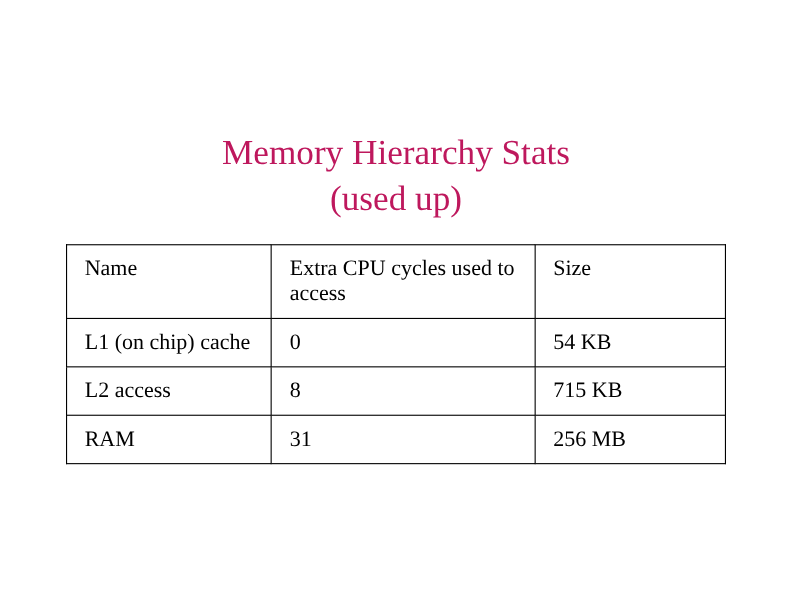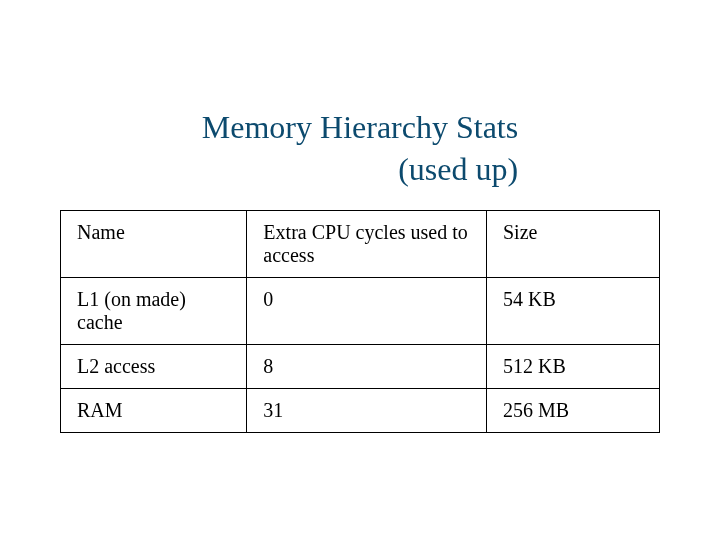--- a/index.html
+++ b/index.html
@@ -25,24 +25,24 @@
       display: flex;
       flex-direction: column;
       align-items: center;
       justify-content: center;
       padding: 20px 60px;
     }
 
     .title {
       font-size: 32px;
       font-weight: normal;
-      text-align: right;
+      text-align: center;
       margin-bottom: 20px;
       line-height: 1.3;
-      color: #0c4a6e;
+      color: #be185d;
     }
 
     .data-table {
       border-collapse: collapse;
       width: 100%;
       font-size: 20px;
       color: #000000;
       border-radius: 24px;
     }
 
@@ -77,28 +77,28 @@
   <table class="data-table">
     <tbody>
       <tr>
         <td class="col-name">Name</td>
         <td class="col-cycles">
           <span>Extra CPU cycles used to access</span>
         </td>
         <td class="col-size">Size</td>
       </tr>
       <tr>
-        <td class="col-name">L1 (on made) cache</td>
+        <td class="col-name">L1 (on chip) cache</td>
         <td class="col-cycles">0</td>
         <td class="col-size">54 KB</td>
       </tr>
       <tr>
         <td class="col-name">L2 access</td>
         <td class="col-cycles">8</td>
-        <td class="col-size">512 KB</td>
+        <td class="col-size">715 KB</td>
       </tr>
       <tr>
         <td class="col-name">RAM</td>
         <td class="col-cycles">31</td>
         <td class="col-size">256 MB</td>
       </tr>
     </tbody>
   </table>
 </div>
 

